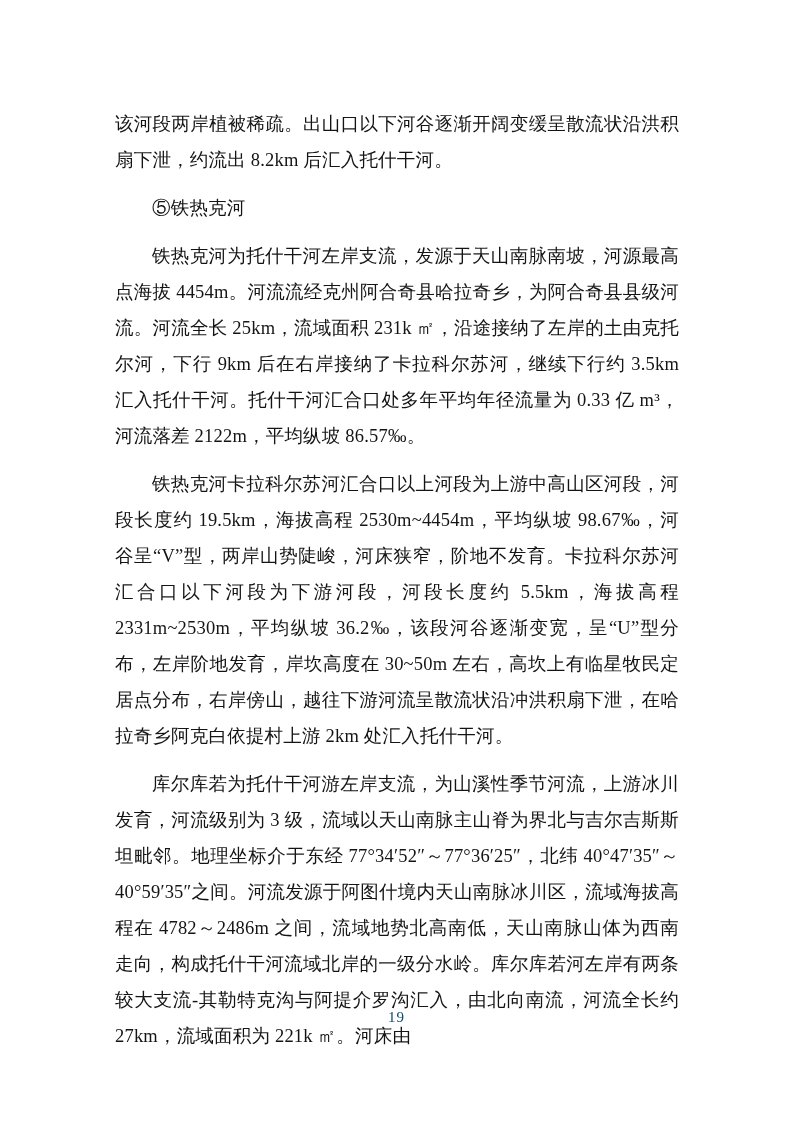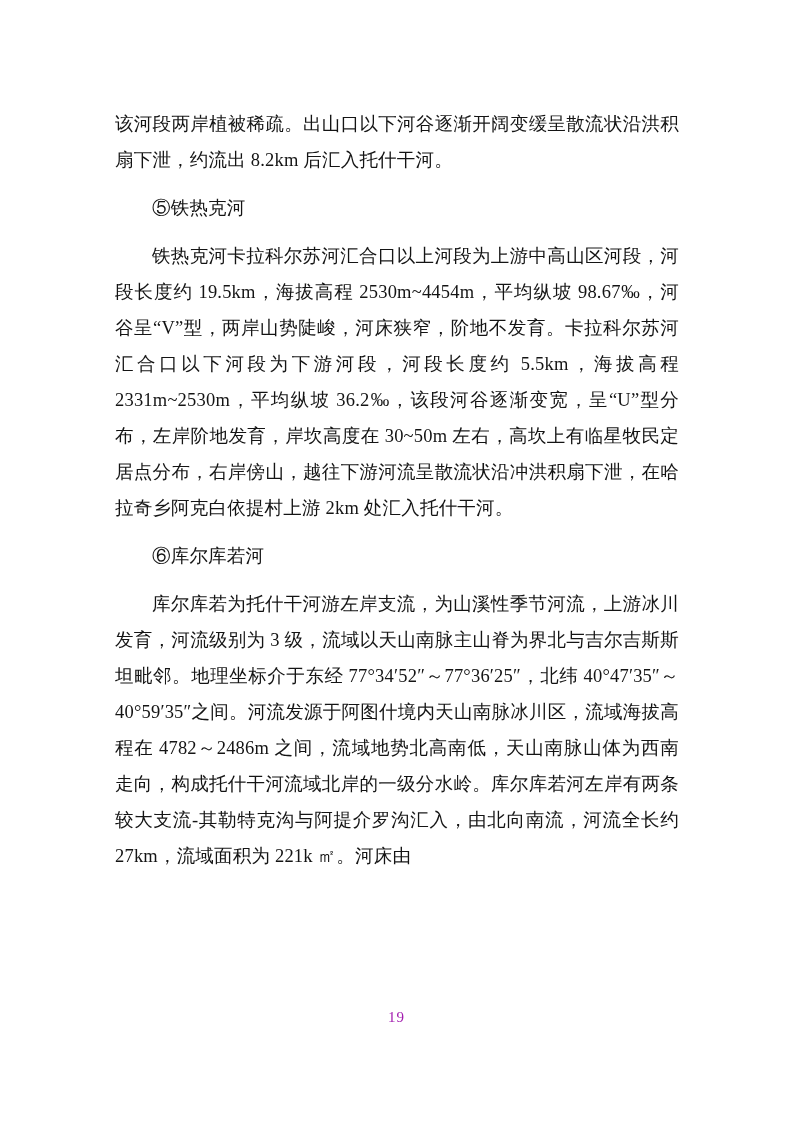--- a/index.html
+++ b/index.html
@@ -42,29 +42,29 @@
     font-weight: normal;
   }
   .page-number {
     position: absolute;
     left: 0;
     top: 1006px;
     width: 793px;
     text-align: center;
     font-size: 15px;
     line-height: 22px;
-    color: #a21caf;
+    color: #0c4a6e;
     letter-spacing: 1px;
   }
 </style>
 </head>
 <body>
 
 <div class="page">
   <div class="doc-body">
     <p class="para-cont">该河段两岸植被稀疏。出山口以下河谷逐渐开阔变缓呈散流状沿洪积扇下泄，约流出 8.2km 后汇入托什干河。</p>
     <p class="heading">⑤铁热克河</p>
+    <p class="para">铁热克河为托什干河左岸支流，发源于天山南脉南坡，河源最高点海拔 4454m。河流流经克州阿合奇县哈拉奇乡，为阿合奇县县级河流。河流全长 25km，流域面积 231k ㎡，沿途接纳了左岸的土由克托尔河，下行 9km 后在右岸接纳了卡拉科尔苏河，继续下行约 3.5km 汇入托什干河。托什干河汇合口处多年平均年径流量为 0.33 亿 m³，河流落差 2122m，平均纵坡 86.57‰。</p>
     <p class="para">铁热克河卡拉科尔苏河汇合口以上河段为上游中高山区河段，河段长度约 19.5km，海拔高程 2530m~4454m，平均纵坡 98.67‰，河谷呈“V”型，两岸山势陡峻，河床狭窄，阶地不发育。卡拉科尔苏河汇合口以下河段为下游河段，河段长度约 5.5km，海拔高程 2331m~2530m，平均纵坡 36.2‰，该段河谷逐渐变宽，呈“U”型分布，左岸阶地发育，岸坎高度在 30~50m 左右，高坎上有临星牧民定居点分布，右岸傍山，越往下游河流呈散流状沿冲洪积扇下泄，在哈拉奇乡阿克白依提村上游 2km 处汇入托什干河。</p>
-    <p class="heading">⑥库尔库若河</p>
     <p class="para">库尔库若为托什干河游左岸支流，为山溪性季节河流，上游冰川发育，河流级别为 3 级，流域以天山南脉主山脊为界北与吉尔吉斯斯坦毗邻。地理坐标介于东经 77°34′52″～77°36′25″，北纬 40°47′35″～40°59′35″之间。河流发源于阿图什境内天山南脉冰川区，流域海拔高程在 4782～2486m 之间，流域地势北高南低，天山南脉山体为西南走向，构成托什干河流域北岸的一级分水岭。库尔库若河左岸有两条较大支流-其勒特克沟与阿提介罗沟汇入，由北向南流，河流全长约 27km，流域面积为 221k ㎡。河床由</p>
   </div>
   <div class="page-number">19</div>
 </div>
 
 </body></html>

